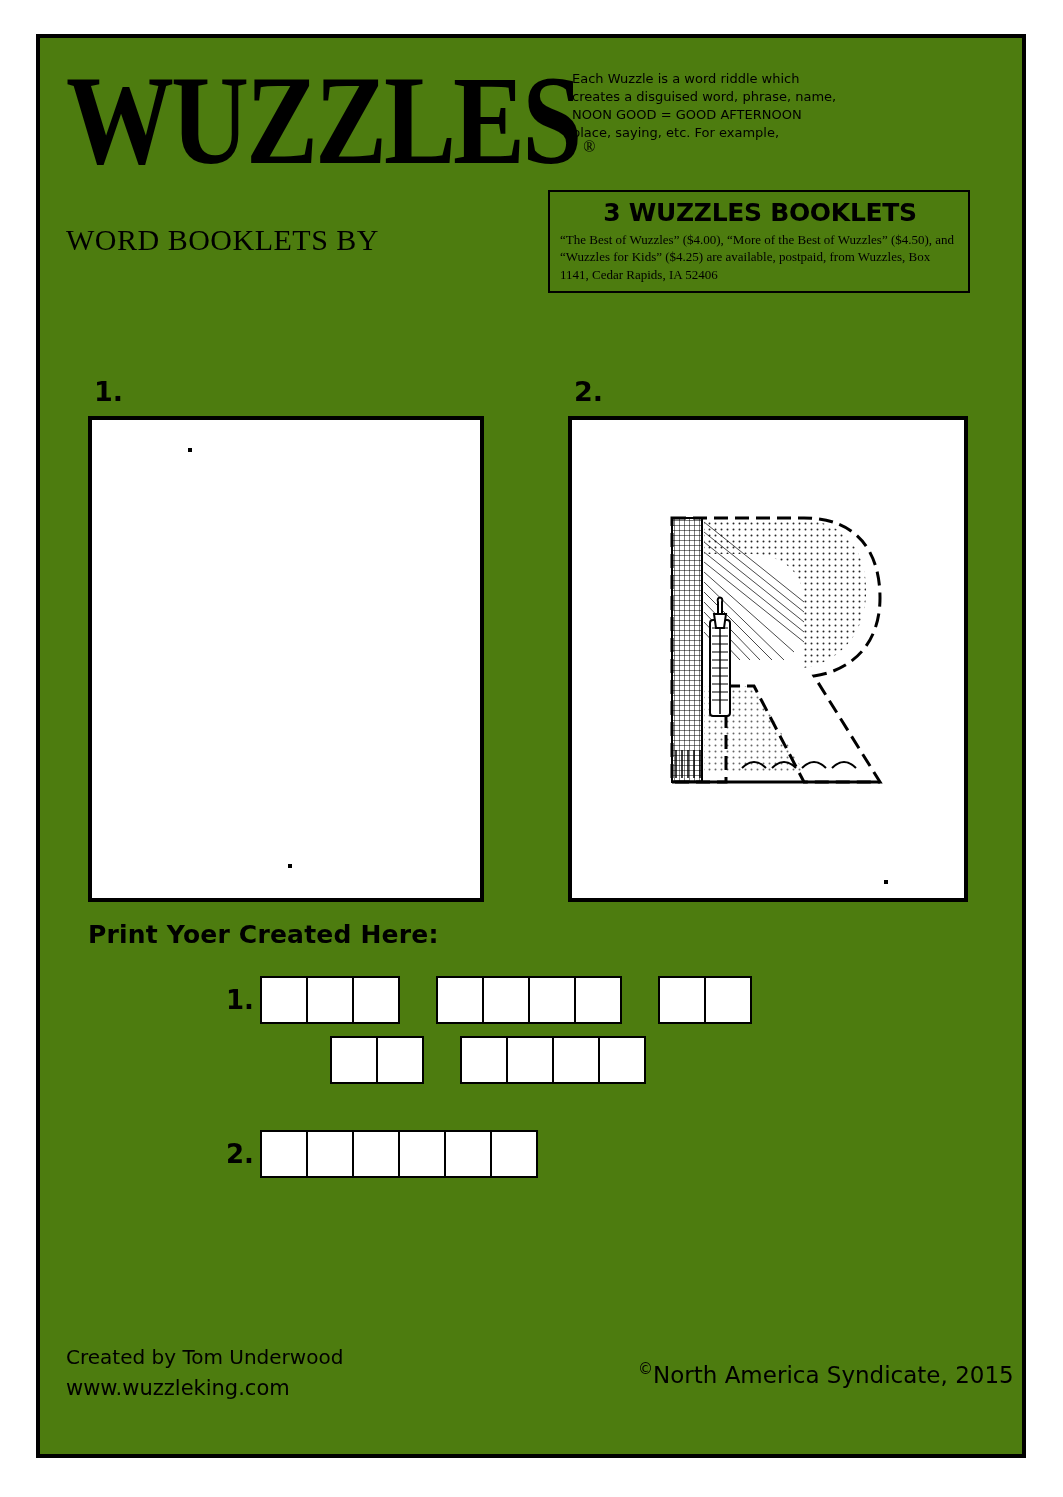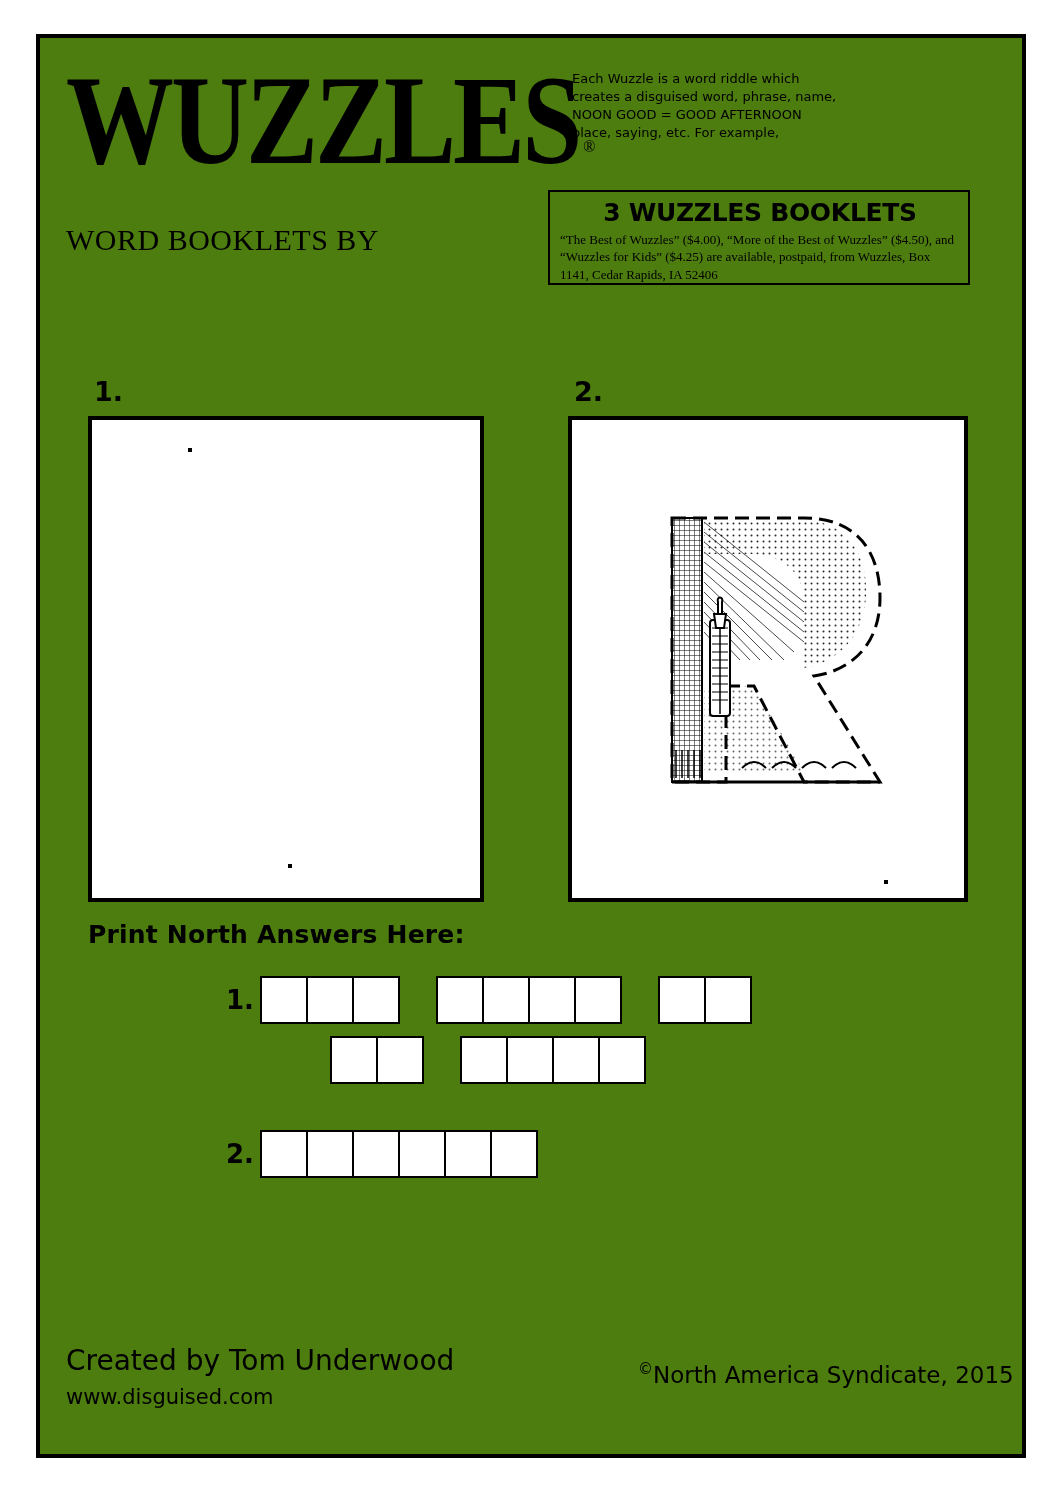--- a/index.html
+++ b/index.html
@@ -95,21 +95,21 @@
   .intro div { white-space: nowrap; }
 
   
   .booklets {
     position: absolute;
     left: 508px;
     top: 152px;
     width: 422px;
     border: 2px solid #000;
     box-sizing: border-box;
-    padding: 6px 8px 0 10px;
+    padding: 6px 8px 8px 10px;
   }
   .booklets-title {
     text-align: center;
     font-weight: bold;
     font-size: 25px;
     font-family: "DejaVu Sans", sans-serif;
     letter-spacing: -0.3px;
     margin-bottom: 4px;
   }
   .booklets-body {
@@ -209,21 +209,21 @@
   #ansrow2 { left: 180px; top: 1092px; }
 
   
   .footer-left {
     position: absolute;
     left: 26px;
     top: 1308px;
     font-family: "DejaVu Sans", sans-serif;
   }
   .created {
-    font-size: 28px;
+    font-size: 20px;
     line-height: 1.1;
   }
   .website {
     font-size: 21px;
     margin-top: 8px;
   }
   .footer-right {
     position: absolute;
     left: 598px;
     top: 1322px;
@@ -337,21 +337,21 @@
       <g stroke="#000" stroke-width="1.5">
         <line x1="22" y1="240" x2="22" y2="268"></line>
         <line x1="28" y1="240" x2="28" y2="268"></line>
         <line x1="34" y1="240" x2="34" y2="268"></line>
         <line x1="40" y1="240" x2="40" y2="268"></line>
         <line x1="46" y1="240" x2="46" y2="268"></line>
       </g>
     </svg>
   </div>
 
-  <div class="answers-label">Print North Answers Here:</div>
+  <div class="answers-label">Print Yoer Created Here:</div>
 
   <div class="ans-row" id="ansrow1">
     <div class="ans-num">1.</div>
     <div class="grp">
       <div class="cell"></div>
       <div class="cell"></div>
       <div class="cell"></div>
     </div>
     <div class="grp">
       <div class="cell"></div>
@@ -385,19 +385,19 @@
       <div class="cell"></div>
       <div class="cell"></div>
       <div class="cell"></div>
       <div class="cell"></div>
       <div class="cell"></div>
     </div>
   </div>
 
   <div class="footer-left">
     <div class="created">Created by Tom Underwood</div>
-    <div class="website">www.disguised.com</div>
+    <div class="website">www.wuzzleking.com</div>
   </div>
   <div class="footer-right">
     <span class="cmark">©</span><span>North America Syndicate, 2015</span>
   </div>
 
 </div>
 
 </body></html>

